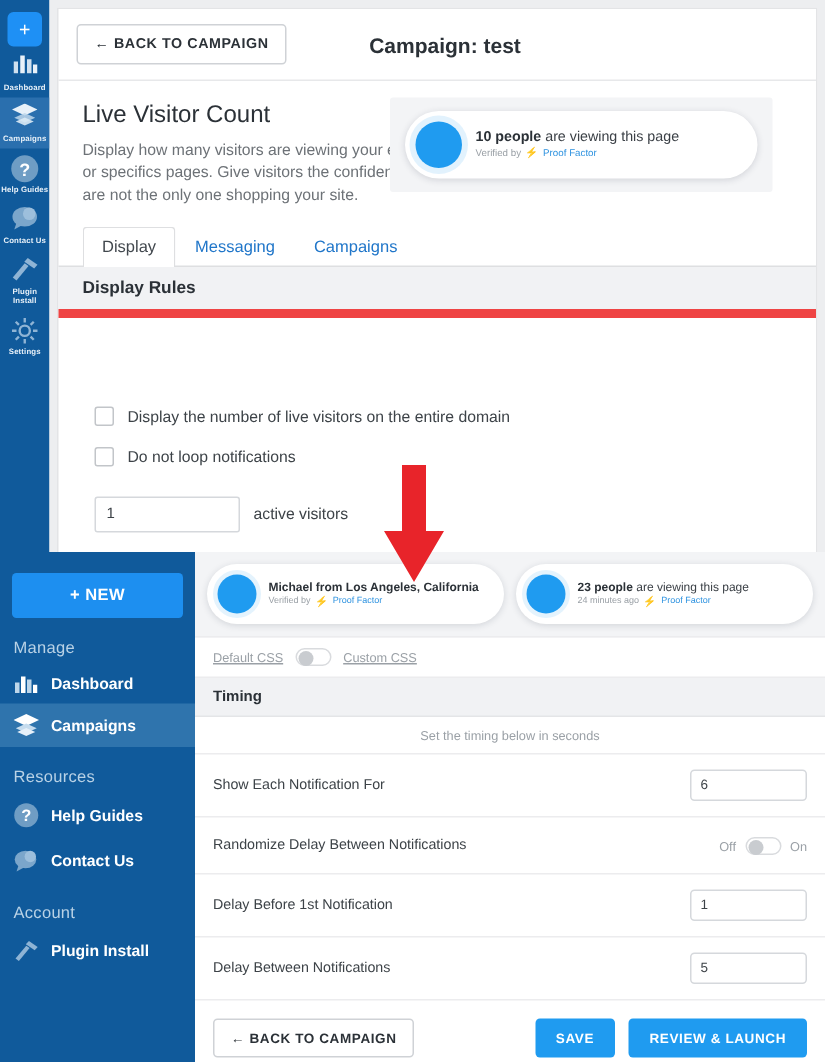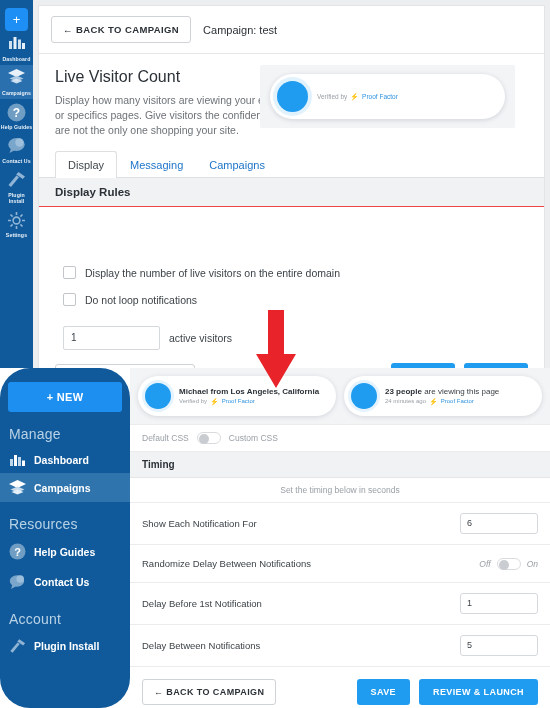--- a/index.html
+++ b/index.html
@@ -85,23 +85,24 @@
     background: #fff;
     color: #2b3137;
     font-size: 9.5px;
     font-weight: bold;
     letter-spacing: .4px;
     padding: 7px 11px;
     border-radius: 3px;
     white-space: nowrap;
   }
   .camp-title {
-    font-size: 11px;
+    font-size: 14px;
     color: #2b3137;
-    font-weight: normal;
+    font-weight: bold;
+    margin-left: 43px;
   }
   .card-body { padding: 14px 16px 0 16px; position: relative; }
   .sec-title {
     font-size: 16px;
     color: #2b3137;
     font-weight: normal;
     margin: 0 0 7px 0;
   }
   .sec-desc {
     font-size: 10.5px;
@@ -133,21 +134,21 @@
     border-color: #dedfe1;
     border-radius: 3px 3px 0 0;
   }
   .subhead {
     background: #f1f2f4;
     margin: 0 -16px;
     padding: 8px 16px;
     font-size: 11.5px;
     font-weight: bold;
     color: #2b3137;
-    border-bottom: 1px solid #ef4444;
+    border-bottom: 6px solid #ef4444;
   }
   .rules { padding: 15px 0 0 8px; margin-top: 44px; }
   .rule-row {
     display: flex; align-items: center; gap: 9px;
     margin-bottom: 14px;
   }
   .cbx {
     width: 13px; height: 13px;
     border: 1px solid #c2c5c9;
     border-radius: 2px;
@@ -243,35 +244,34 @@
     position: absolute; left: 0; top: 368px;
     width: 550px; height: 340px;
     background: #fff;
     overflow: hidden;
   }
   .sidebar {
     position: absolute; left: 0; top: 0;
     width: 130px; height: 340px;
     background: #105a9b;
     padding-top: 8px;
-    border-radius: 30px;
   }
   .btn-new {
     margin: 6px 8px 0 8px;
     background: #1d8ff0;
     color: #fff;
     text-align: center;
     font-size: 11px;
     font-weight: bold;
     letter-spacing: .3px;
     border-radius: 3px;
     padding: 9px 0;
   }
   .side-group {
-    font-size: 14px;
+    font-size: 11px;
     color: #b9d2e6;
     padding: 14px 2px 4px 9px;
     letter-spacing: .2px;
   }
   .side-item {
     display: flex; align-items: center; gap: 8px;
     padding: 7px 0 7px 9px;
     color: #ffffff;
     font-size: 10.5px;
     font-weight: bold;
@@ -304,20 +304,21 @@
   .notif-sm .notif-av { width: 26px; height: 26px; box-shadow: 0 0 0 3px rgba(31,155,240,.12); }
   .notif-sm .notif-t1 { font-size: 8px; line-height: 11px; }
   .notif-sm .notif-t2 { font-size: 6px; line-height: 9px; }
 
   .css-row {
     display: flex; align-items: center; gap: 8px;
     padding: 7px 12px 7px 12px;
     font-size: 8.5px;
     color: #9aa0a6;
     border-bottom: 1px solid #ececee;
+    text-decoration: underline;
   }
   .toggle {
     width: 24px; height: 12px;
     background: #fff;
     border: 1px solid #d9dbde;
     border-radius: 7px;
     position: relative;
     flex: none;
   }
   .toggle .knob {
@@ -353,21 +354,21 @@
     border-radius: 3px;
     width: 78px; height: 21px;
     font-size: 9px;
     color: #3d4348;
     padding: 0 6px;
     line-height: 19px;
     background: #fff;
   }
   .t-toggle-wrap {
     display: flex; align-items: center; gap: 6px;
-    font-size: 8.5px; color: #9aa0a6; font-style: italic;
+    font-size: 8.5px; color: #9aa0a6;
   }
   .bot-foot {
     display: flex; align-items: center; justify-content: space-between;
     padding: 12px 12px;
   }
   .btn-outline-sm {
     border: 1px solid #cfd2d6;
     background: #fff;
     color: #2b3137;
     font-size: 9px;
@@ -507,20 +508,24 @@
         </div>
       </div>
 
     </div>
   </div>
 
   <div class="preview-top">
     <div class="notif">
       <div class="notif-av"></div>
       <div>
+        <div class="notif-t1">
+          <span class="notif-strong">10 people</span>
+          <span>are viewing this page</span>
+        </div>
         <div class="notif-t2">
           <span>Verified by</span>
           <span class="bolt">⚡</span>
           <span class="pf">Proof Factor</span>
         </div>
       </div>
     </div>
   </div>
 </div>
 

